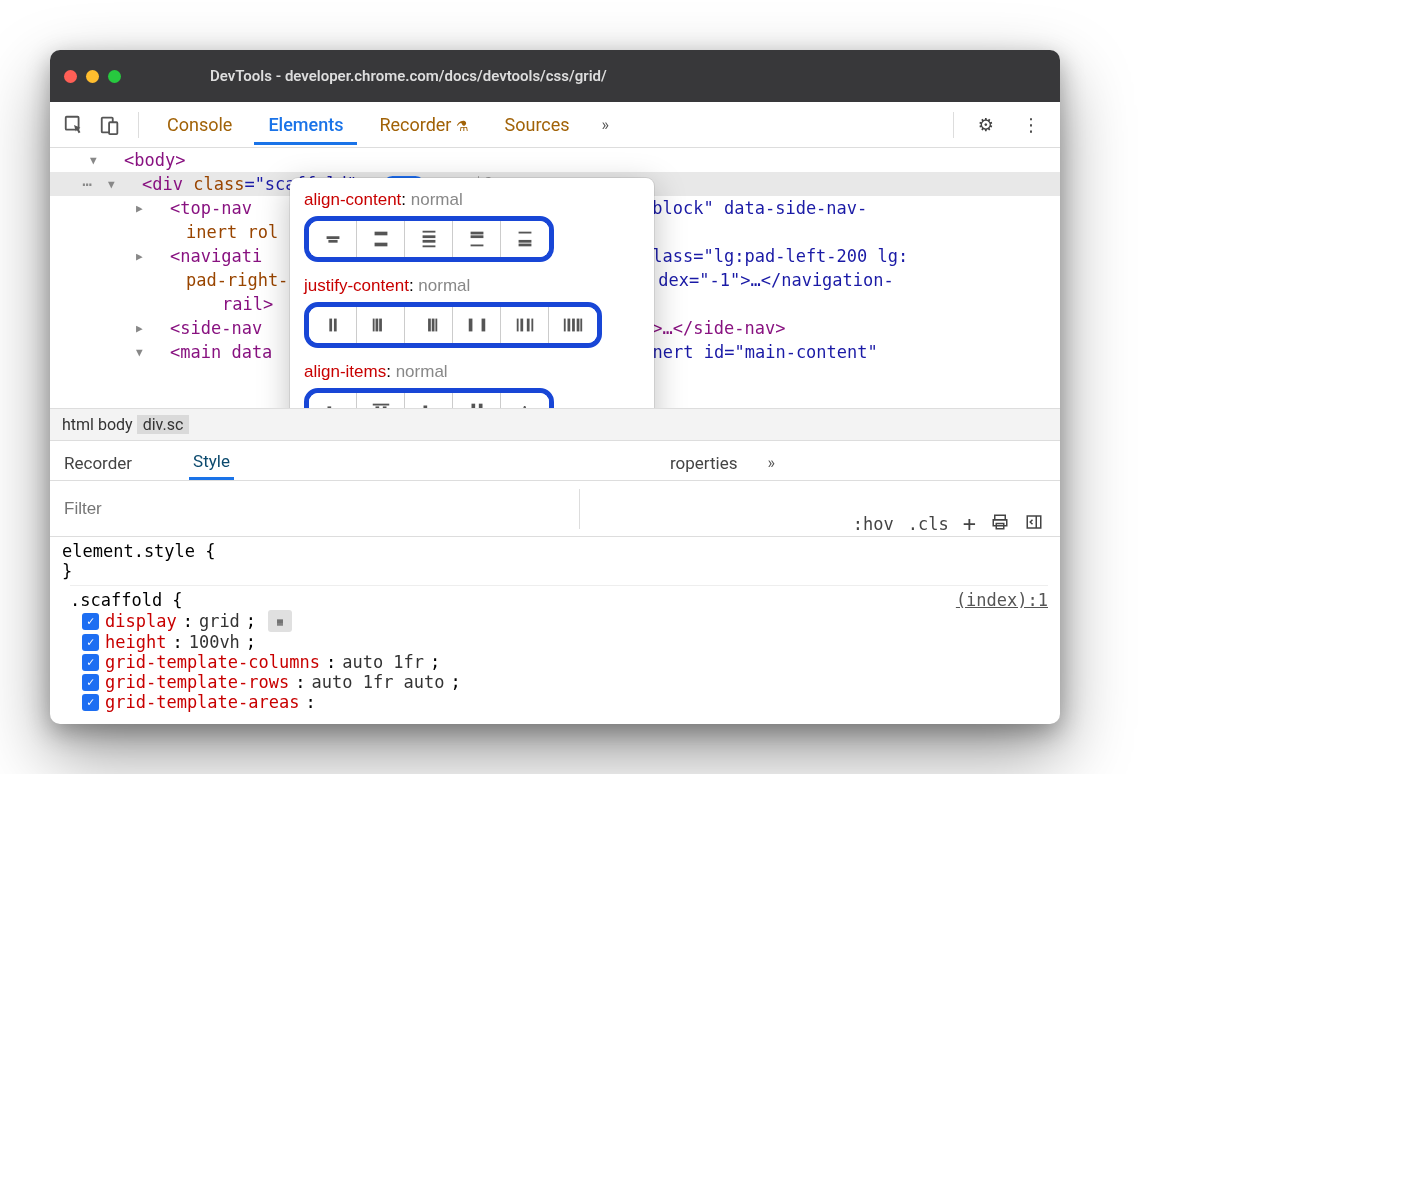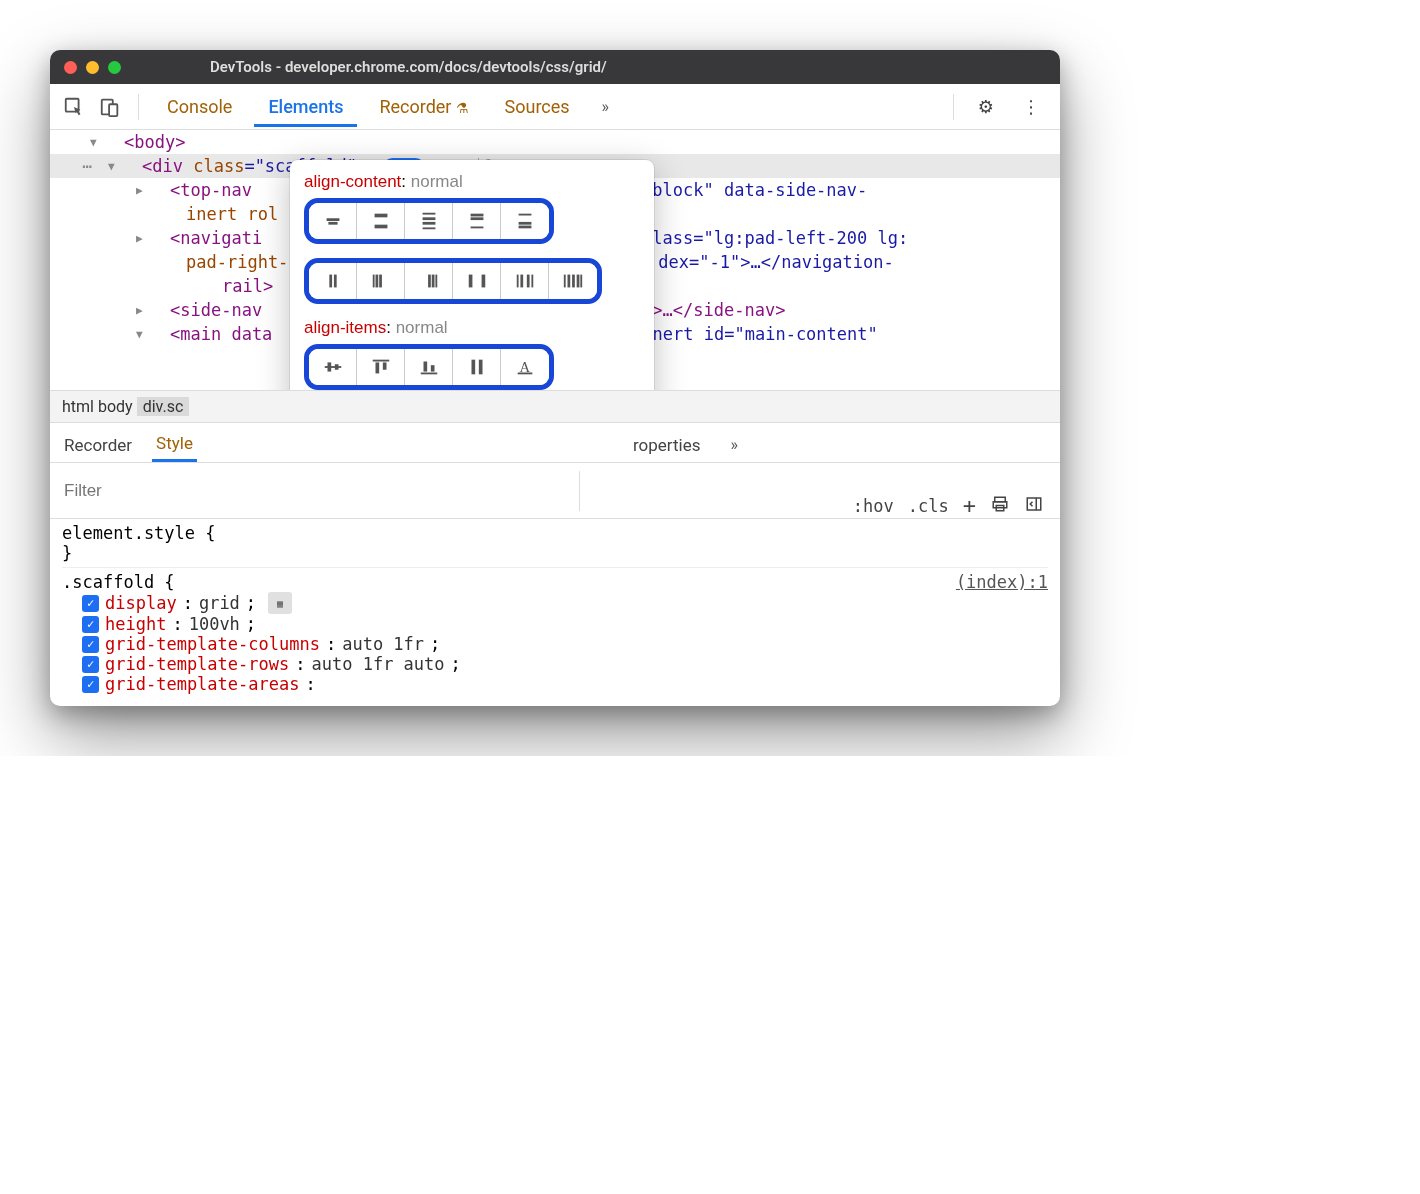--- a/index.html
+++ b/index.html
@@ -10,21 +10,21 @@
 }
 .window {
   width: 1010px;
   background: #fff;
   border-radius: 10px;
   overflow: hidden;
   box-shadow: 0 30px 70px rgba(0,0,0,0.4), 0 8px 25px rgba(0,0,0,0.3);
 }
 .titlebar {
   background: #38383a;
-  height: 34px;
+  height: 52px;
   display: flex;
   align-items: center;
   padding: 0 14px;
   gap: 9px;
 }
 .tl { width: 13px; height: 13px; border-radius: 50%; }
 .tl.red { background: #ff5f56; }
 .tl.yellow { background: #ffbd2e; }
 .tl.green { background: #27c93f; }
 .titlebar-title { color: #ddd; font-size: 15px; font-weight: 600; margin-left: 80px; }
@@ -62,30 +62,30 @@
 .val { color: #1a1aa6; }
 .eq0 { color: #999; font-style: italic; }
 .badge-grid { background: #1d6ef2; color: #fff; font-size: 13px; padding: 2px 10px; border-radius: 10px; font-family: -apple-system, sans-serif; margin: 0 6px; }
 
 .breadcrumbs { display: flex; background: #f3f3f3; border-top: 1px solid #ddd; border-bottom: 1px solid #ddd; padding: 6px 12px; gap: 4px; font-size: 16px; color: #333; }
 .crumb { cursor: pointer; }
 .crumb.active { background: #dadada; padding: 0 6px; }
 
 .styles-tabs { display: flex; border-bottom: 1px solid #ddd; padding: 4px 10px 0; gap: 16px; font-size: 17px; color: #444; align-items: center; }
 .st-tab { padding: 6px 4px; cursor: pointer; }
-.st-tab.active { border-bottom: 3px solid #1a73e8; color: #a16207; }
+.st-tab.active { border-bottom: 3px solid #1a73e8; color: #0c4a6e; margin-left: 37px; }
 
 .filter-row { display: flex; align-items: center; border-bottom: 1px solid #ddd; }
 .filter-input { flex: 0 0 530px; border: none; border-right: 1px solid #ddd; padding: 10px 14px; font-size: 17px; outline: none; color: #888; }
 .filter-actions { display: flex; gap: 14px; margin-left: auto; padding: 0 16px; align-items: center; font-family: Menlo, monospace; font-size: 17px; color: #444; margin-top: 30px; }
 .fa { cursor: pointer; }
 
 .styles-pane { font-family: "SF Mono", Menlo, Consolas, monospace; font-size: 17px; padding: 4px 12px 12px; position: relative; }
 .rule-block { margin-top: 4px; }
-.rule-head { display: flex; justify-content: space-between; border-top: 1px solid #eee; padding-top: 4px; }
+.rule-head { display: flex; justify-content: space-between; border-top: 1px solid #eee; padding-top: 4px; margin-left: 8px; }
 .rule-src { color: #555; text-decoration: underline; }
 .prop-line { padding-left: 20px; display: flex; align-items: center; gap: 6px; }
 .chk { width: 17px; height: 17px; background: #1d6ef2; border-radius: 3px; display: inline-flex; align-items: center; justify-content: center; color: #fff; font-size: 12px; }
 .pname { color: #c80000; }
 .pval { color: #333; }
 .grid-editor-btn { width: 24px; height: 22px; background: #e0e0e0; border-radius: 3px; margin-left: 6px; display: inline-flex; align-items: center; justify-content: center; font-size: 10px; color: #555; cursor: pointer; }
 
 .popover {
   position: absolute;
   top: 30px; left: 240px;
@@ -213,20 +213,21 @@
           <div class="pbtn">
               <svg viewBox="0 0 24 24">
                 <rect class="g" x="5" y="4" width="14" height="2"></rect>
                 <rect class="g" x="5" y="13" width="14" height="3"></rect>
                 <rect class="g" x="5" y="17" width="14" height="3"></rect>
               </svg>
             </div>
         </div>
       </div>
       <div class="pop-row">
+        <div class="pop-label"><span class="pn">justify-content</span>: <span class="pv">normal</span></div>
         <div class="btn-strip">
           <div class="pbtn">
               <svg viewBox="0 0 24 24">
                 <rect class="g" x="8" y="5" width="3" height="14"></rect>
                 <rect class="g" x="13" y="5" width="3" height="14"></rect>
               </svg>
             </div>
           <div class="pbtn">
               <svg viewBox="0 0 24 24">
                 <rect class="g" x="3" y="5" width="2" height="14"></rect>

